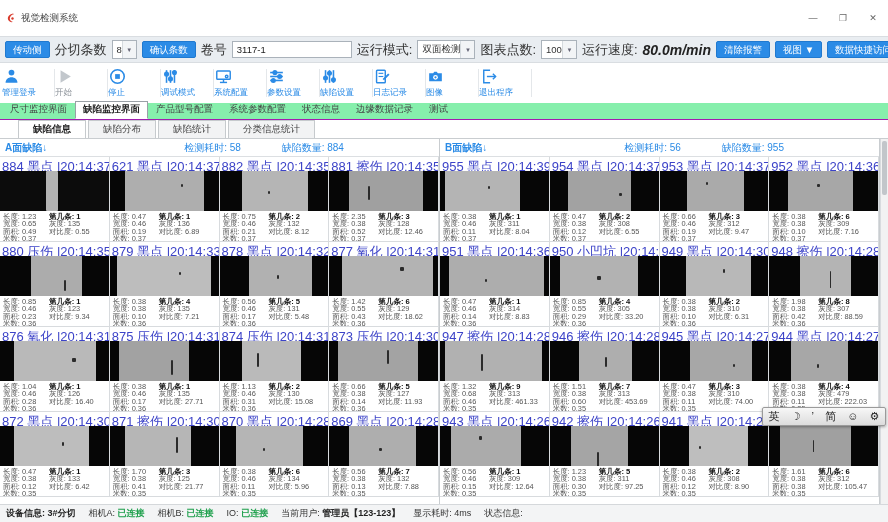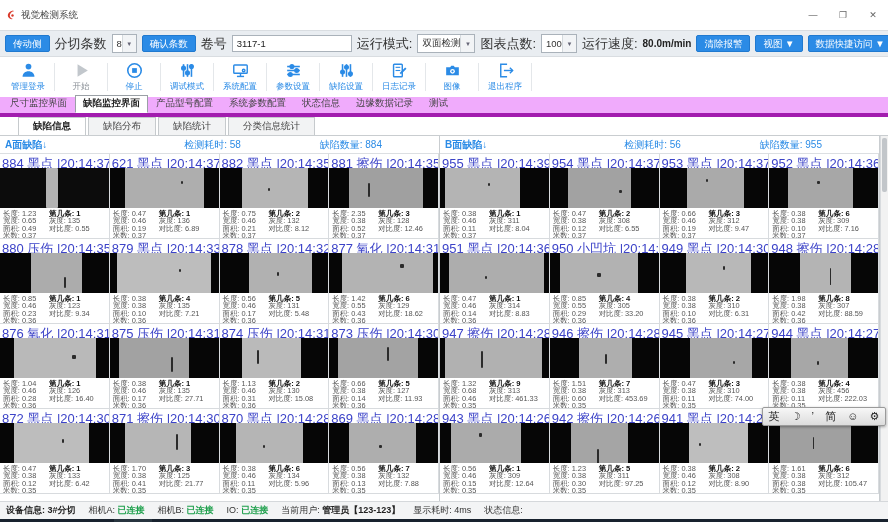--- a/index.html
+++ b/index.html
@@ -1,61 +1,61 @@
 <!DOCTYPE html>
 <html><head>
 <meta charset="utf-8">
 <style>
   html,body{margin:0;padding:0;}
   body{width:888px;height:522px;overflow:hidden;background:#fff;
        font-family:"Liberation Sans","DejaVu Sans",sans-serif;position:relative;font-size:10px;color:#333;}
   
-  .titlebar{height:30px;background:#fff;display:flex;align-items:center;padding-left:5px;}
+  .titlebar{height:36px;background:#fff;display:flex;align-items:center;padding-left:5px;}
   .titlebar .logo{width:12px;height:12px;margin-right:4px;}
   .titlebar .title{font-size:9.5px;color:#444;}
   .win-btns{margin-left:auto;display:flex;}
   .win-btn{width:30px;height:18px;display:flex;align-items:center;justify-content:center;
            font-size:9px;color:#666;cursor:default;}
   
   .toolbar1{height:25px;background:#e9edf1;border-top:1px solid #d9dde1;border-bottom:1px solid #d9dde1;
             display:flex;align-items:center;padding:0 5px;gap:5px;white-space:nowrap;}
   .lbl{font-size:13px;color:#333;}
   .btn-blue{background:#2b8be6;color:#fff;border:1px solid #2079cf;border-radius:2px;
             padding:2px 7px;font-size:9.5px;line-height:11px;}
   .combo{background:#fff;border:1px solid #aab2ba;height:17px;display:flex;align-items:center;
          font-size:9.5px;padding-left:4px;position:relative;}
   .combo .arr{margin-left:auto;width:13px;height:100%;display:flex;align-items:center;justify-content:center;
               color:#667;font-size:6px;border-left:1px solid #d5dade;background:#f2f4f6;}
   .tinput{background:#fff;border:1px solid #aab2ba;height:15px;font-size:9.5px;padding:0 4px;
           font-family:inherit;color:#222;}
-  .speed-val{font-weight:bold;font-size:10px;color:#222;}
+  .speed-val{font-weight:bold;font-size:14px;color:#222;font-style:italic;}
   .spacer{flex:1;}
   
   .toolbar2{height:40px;background:#fff;display:flex;align-items:center;padding-left:2px;}
-  .t2-btn{width:52px;height:38px;display:flex;flex-direction:column;align-items:center;justify-content:center;gap:1px;}
+  .t2-btn{width:52px;height:38px;display:flex;flex-direction:column;align-items:flex-start;justify-content:center;gap:1px;}
   .t2-btn svg{width:19px;height:19px;}
   .t2-lab{font-size:8.5px;color:#2b8be6;}
   .t2-btn.disabled .t2-lab{color:#8a9097;}
   .t2-div{width:1px;height:28px;background:#e4e7ea;}
   
-  .main-tabs{height:16px;background:#f0abfc;display:flex;align-items:flex-end;padding-left:2px;border-bottom:4px solid #a21caf;}
+  .main-tabs{height:16px;background:#86efac;display:flex;align-items:flex-end;padding-left:2px;border-bottom:1px solid #a21caf;}
   .m-tab{padding:1px 7px 2px;font-size:9.5px;color:#444;border:1px solid transparent;}
   .m-tab.active{background:#fff;border:1px solid #9aa0a6;border-bottom-color:#fff;font-weight:bold;color:#222;}
   
   .sub-tabs{height:18px;background:#fff;display:flex;align-items:flex-end;padding-left:18px;gap:2px;}
   .s-tab{padding:2px 14px;font-size:9.5px;color:#444;border:1px solid #c6cacd;border-bottom:none;background:#f2f3f4;}
   .s-tab.active{background:#fff;font-weight:bold;color:#222;}
   
   .panels{display:flex;height:365px;border-top:1px solid #c9cdd0;}
   .panel{width:440px;border-right:1px solid #c9cdd0;display:flex;flex-direction:column;}
   .panel-hd{height:17px;display:flex;align-items:center;font-size:10px;color:#2b8be6;
             border-bottom:1px solid #dcdfe2;padding:0 5px;}
   .ph-t{font-weight:bold;flex:1;}
   .ph-mid{flex:1;text-align:center;}
-  .ph-r{flex:1;text-align:center;padding-right:14px;}
+  .ph-r{flex:1;text-align:left;padding-right:14px;}
   .grid{display:grid;grid-template-columns:repeat(4,1fr);grid-auto-rows:85px;}
   .cell{border-right:1px solid #d8dbde;border-bottom:1px solid #d8dbde;overflow:hidden;background:#fff;}
   .cell-title{height:13px;font-size:13px;color:#3c43c8;padding:1px 2px 0;white-space:nowrap;overflow:hidden;}
   .cell-img{height:40px;position:relative;overflow:hidden;}
   .cell-img .bl,.cell-img .br{position:absolute;top:0;bottom:0;background:#060606;}
   .cell-img .bl{left:0;} .cell-img .br{right:0;}
   .cell-img .mark{position:absolute;background:#2b2b2b;border-radius:1px;}
   .cell-info{position:relative;padding:2px 3px 0;font-size:7.4px;line-height:7.3px;color:#555;}
   .ci-l div{white-space:nowrap;}
   .ci-r{position:absolute;left:45%;top:2px;}
@@ -911,21 +911,21 @@
           </div>
           <div class="cell-info">
             <div class="ci-l">
               <div>长度: 0.38</div>
               <div>宽度: 0.38</div>
               <div>面积: 0.11</div>
               <div>米数: 0.35</div>
             </div>
             <div class="ci-r">
               <div class="strip">第几条: 4</div>
-              <div>灰度: 456</div>
+              <div>灰度: 479</div>
               <div>对比度: 222.03</div>
             </div>
           </div>
         </div>
         <div class="cell">
           <div class="cell-title">943 黑点 |20:14:26</div>
           <div class="cell-img" style="background: rgb(171, 171, 171);">
             <div class="bl" style="width: 10.8704px;"></div>
             <div class="br" style="width: 27.9066px;"></div>
             <div class="mark" style="width: 2.3px; height: 3.2px; left: 36.0655%; top: 26.0765%;"></div>

